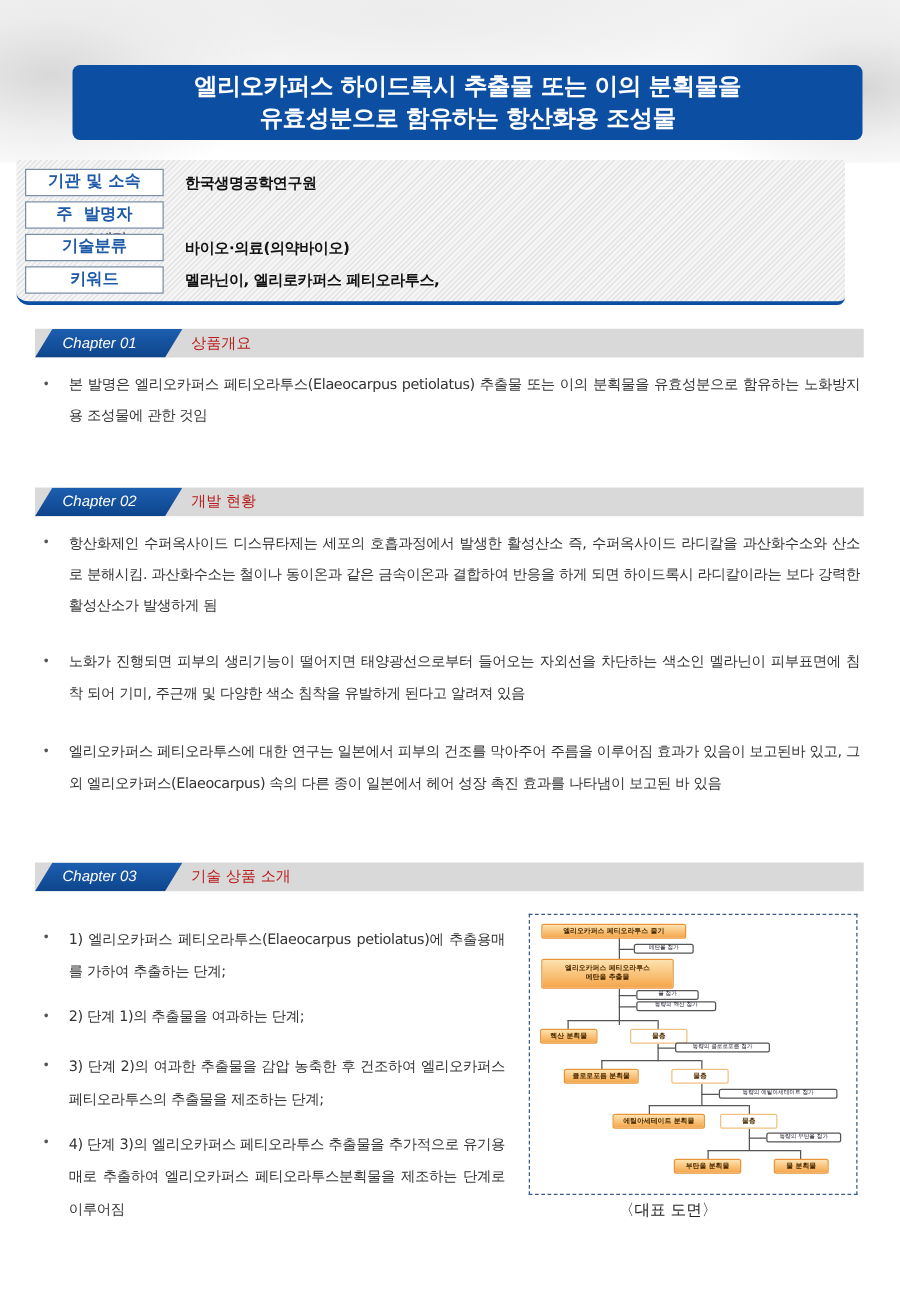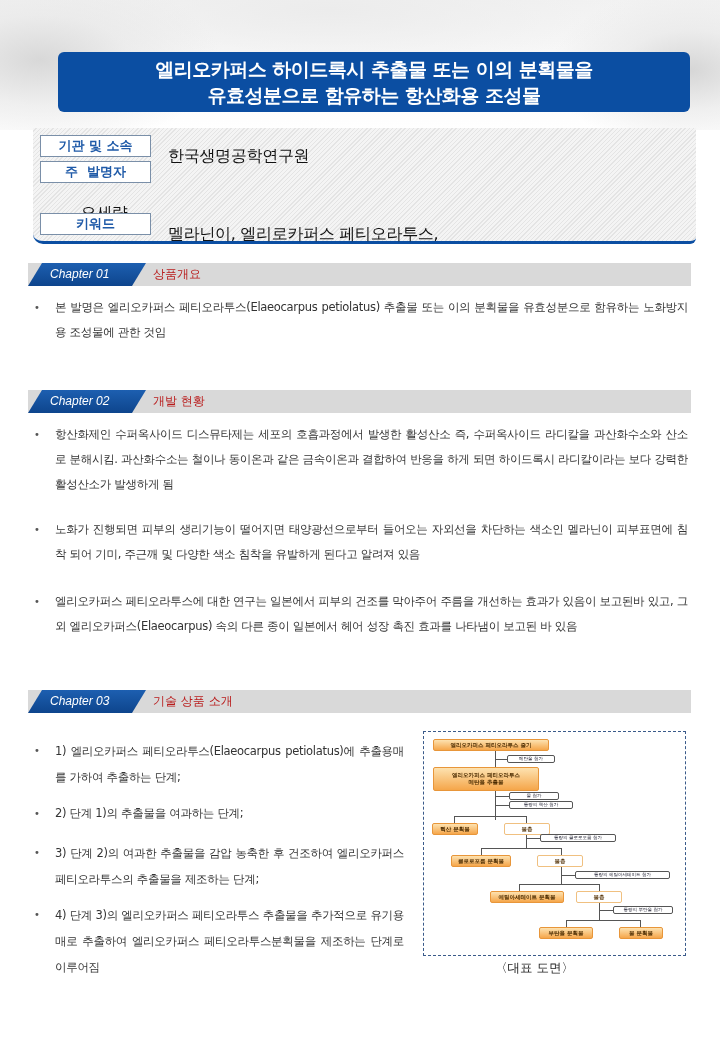--- a/index.html
+++ b/index.html
@@ -17,31 +17,31 @@
 
   .title-box {
     position: absolute; left: 58px; top: 52px; width: 632px; height: 60px;
     background: #0b4ea2; border-radius: 6px;
     color: #fff; text-align: center;
     display: flex; flex-direction: column; justify-content: center;
     font-size: 19px; font-weight: bold; line-height: 26px; letter-spacing: -0.5px;
   }
 
   .info-panel {
-    position: absolute; left: 33px; top: 128px; width: 663px; height: 116px;
+    position: absolute; left: 13px; top: 128px; width: 663px; height: 116px;
     background: repeating-linear-gradient(135deg, #f4f4f4 0px, #f4f4f4 2px, #e4e4e4 2px, #e4e4e4 3px);
     border-bottom: 3px solid #0b4ea2;
     border-bottom-left-radius: 10px; border-bottom-right-radius: 6px;
   }
   .info-row { position: absolute; left: 7px; height: 22px; display: flex; align-items: center; }
   .info-label {
     width: 111px; height: 22px; border: 1px solid #7a8fa8; background: #fff;
     color: #1f5aa8; font-weight: bold; font-size: 13px; text-align: center; line-height: 20px;
   }
-  .info-value { margin-left: 17px; font-size: 16px; font-weight: normal; color: #111; letter-spacing: -0.3px; margin-top: 20px; }
+  .info-value { margin-left: 17px; font-size: 12px; font-weight: bold; color: #111; letter-spacing: -0.3px; }
 
   .chapter {
     position: absolute; left: 28px; width: 663px; height: 23px;
     background: #d9d9d9;
   }
   .chapter-tag {
     position: absolute; left: 0; top: 0; width: 118px; height: 28px;
     background: linear-gradient(#1d5fb0, #0a3f85);
     clip-path: polygon(14px 0, 118px 0, 104px 23px, 0 23px);
     color: #fff; font-style: italic; font-size: 12px; line-height: 23px; padding-left: 22px;
@@ -85,20 +85,24 @@
 
 <div class="info-panel">
   <div class="info-row" style="top:7px;">
     <div class="info-label">기관 및 소속</div>
     <div class="info-value">한국생명공학연구원</div>
   </div>
   <div class="info-row" style="top:33px;flex-direction:column;">
     <div class="info-label" style="white-space:pre;">주  발명자</div>
     <div class="info-value">오세량</div>
   </div>
+  <div class="info-row" style="top:59px;">
+    <div class="info-label">기술분류</div>
+    <div class="info-value">바이오·의료(의약바이오)</div>
+  </div>
   <div class="info-row" style="top:85px;">
     <div class="info-label">키워드</div>
     <div class="info-value">멜라닌이, 엘리로카퍼스 페티오라투스,</div>
   </div>
 </div>
 
 <div class="chapter" style="top:263px;">
   <div class="chapter-tag">Chapter 01</div>
   <div class="chapter-title">상품개요</div>
 </div>
@@ -114,21 +118,21 @@
 <div class="bullet" style="left:34px; top:422px; width:654px;">
   <span class="dot">•</span>
   <span class="txt">항산화제인 수퍼옥사이드 디스뮤타제는 세포의 호흡과정에서 발생한 활성산소 즉, 수퍼옥사이드 라디칼을 과산화수소와 산소로 분해시킴. 과산화수소는 철이나 동이온과 같은 금속이온과 결합하여 반응을 하게 되면 하이드록시 라디칼이라는 보다 강력한 활성산소가 발생하게 됨</span>
 </div>
 <div class="bullet" style="left:34px; top:517px; width:654px;">
   <span class="dot">•</span>
   <span class="txt">노화가 진행되면 피부의 생리기능이 떨어지면 태양광선으로부터 들어오는 자외선을 차단하는 색소인 멜라닌이 피부표면에 침착 되어 기미, 주근깨 및 다양한 색소 침착을 유발하게 된다고 알려져 있음</span>
 </div>
 <div class="bullet" style="left:34px; top:589px; width:654px;">
   <span class="dot">•</span>
-  <span class="txt">엘리오카퍼스 페티오라투스에 대한 연구는 일본에서 피부의 건조를 막아주어 주름을 개선하는 효과가 있음이 보고된바 있고, 그 외 엘리오카퍼스(Elaeocarpus) 속의 다른 종이 일본에서 헤어 성장 촉진 효과를 나타냄이 보고된 바 있음</span>
+  <span class="txt">엘리오카퍼스 페티오라투스에 대한 연구는 일본에서 피부의 건조를 막아주어 주름을 이루어짐 효과가 있음이 보고된바 있고, 그 외 엘리오카퍼스(Elaeocarpus) 속의 다른 종이 일본에서 헤어 성장 촉진 효과를 나타냄이 보고된 바 있음</span>
 </div>
 
 <div class="chapter" style="top:690px;">
   <div class="chapter-tag">Chapter 03</div>
   <div class="chapter-title">기술 상품 소개</div>
 </div>
 <div class="bullet" style="left:34px; top:738px; width:370px; line-height:26px;">
   <span class="dot">•</span>
   <span class="txt">1) 엘리오카퍼스 페티오라투스(Elaeocarpus petiolatus)에 추출용매를 가하여 추출하는 단계;</span>
 </div>

